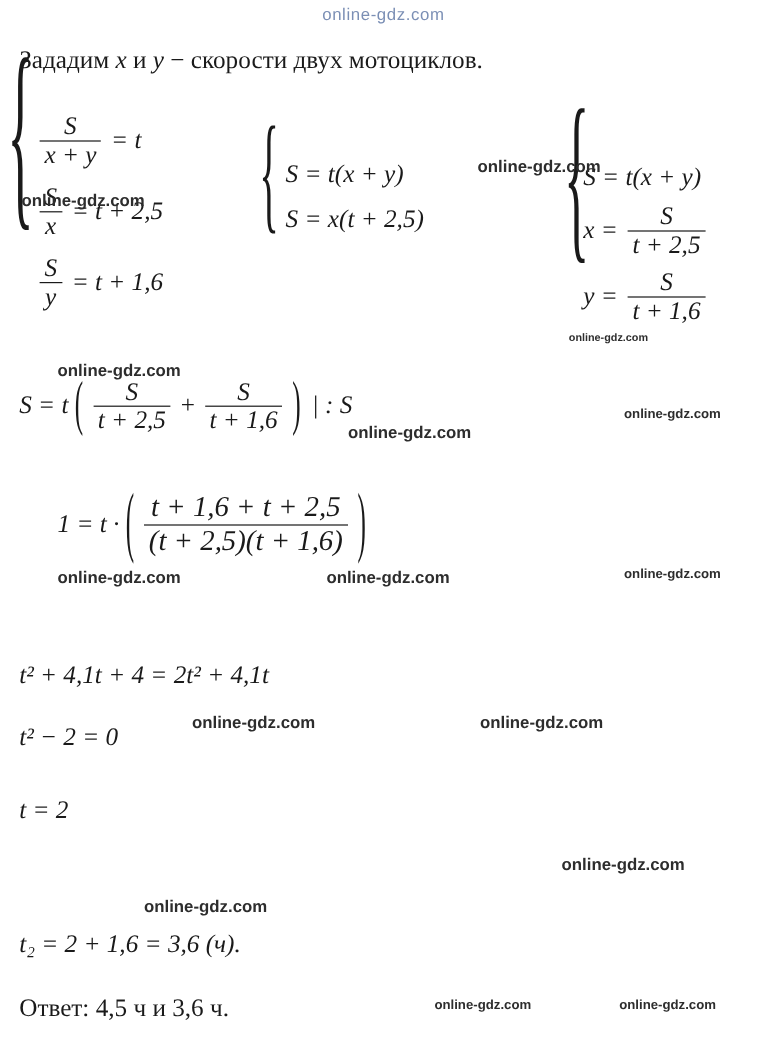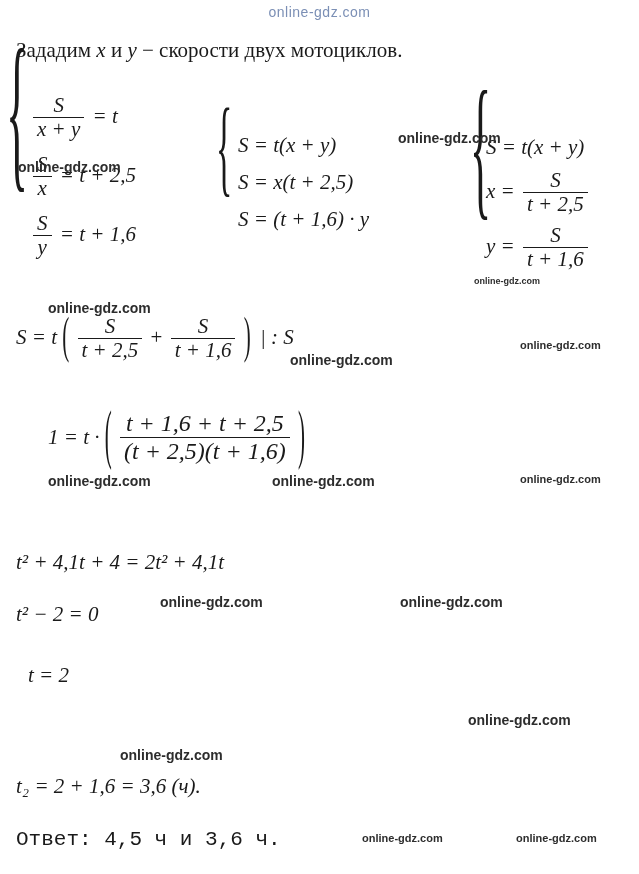--- a/index.html
+++ b/index.html
@@ -141,21 +141,20 @@
       <span>= t + 1,6</span>
     </div>
   </div>
 
   <div class="brace" style="left:216px; top:131px; font-size:34px;">
     <span style="transform:scale(1.0,3.2);">{</span>
   </div>
   <div class="sys" style="left:238px; top:133px;">
     <div class="row" style="margin-bottom:12px;">S = t(x + y)</div>
     <div class="row" style="margin-bottom:12px;">S = x(t + 2,5)</div>
-    <div class="row">S = (t + 1,6) · y</div>
   </div>
 
   <div class="brace" style="left:470px; top:128px; font-size:40px;">
     <span style="transform:scale(1.1,3.9);">{</span>
   </div>
   <div class="sys" style="left:486px; top:135px;">
     <div class="row" style="margin-bottom:10px;">S = t(x + y)</div>
     <div class="row" style="margin-bottom:8px;">
       <span>x =</span>
       <span class="frac">
@@ -193,24 +192,24 @@
     <span class="paren-huge">(</span>
     <span class="frac" style="font-size:24px;">
       <span class="num">t + 1,6 + t + 2,5</span>
       <span class="den">(t + 2,5)(t + 1,6)</span>
     </span>
     <span class="paren-huge">)</span>
   </div>
 
   <div class="mathline" style="left:16px; top:550px;">t² + 4,1t + 4 = 2t² + 4,1t</div>
   <div class="mathline" style="left:16px; top:602px;">t² − 2 = 0</div>
-  <div class="mathline" style="left:28px; top:663px;">t = 2</div>
+  <div class="mathline" style="left:16px; top:663px;">t = 2</div>
   <div class="mathline" style="left:16px; top:774px;">t₂ = 2 + 1,6 = 3,6 (ч).</div>
 
-  <div class="mathline upr" style="left:16px; top:828px; font-style:normal;font-family:Liberation Mono, monospace;">Ответ: 4,5 ч и 3,6 ч.</div>
+  <div class="mathline upr" style="left:16px; top:828px; font-style:normal;">Ответ: 4,5 ч и 3,6 ч.</div>
 
   <div id="watermark-layer">
       <div class="wm mid" style="left: 18px; top: 159px;">online-gdz.com</div>
       <div class="wm mid" style="left: 398px; top: 130px;">online-gdz.com</div>
       <div class="wm tiny" style="left: 474px; top: 276px;">online-gdz.com</div>
       <div class="wm mid" style="left: 48px; top: 300px;">online-gdz.com</div>
       <div class="wm mid" style="left: 290px; top: 352px;">online-gdz.com</div>
       <div class="wm small" style="left: 520px; top: 339px;">online-gdz.com</div>
       <div class="wm mid" style="left: 48px; top: 473px;">online-gdz.com</div>
       <div class="wm mid" style="left: 272px; top: 473px;">online-gdz.com</div>

